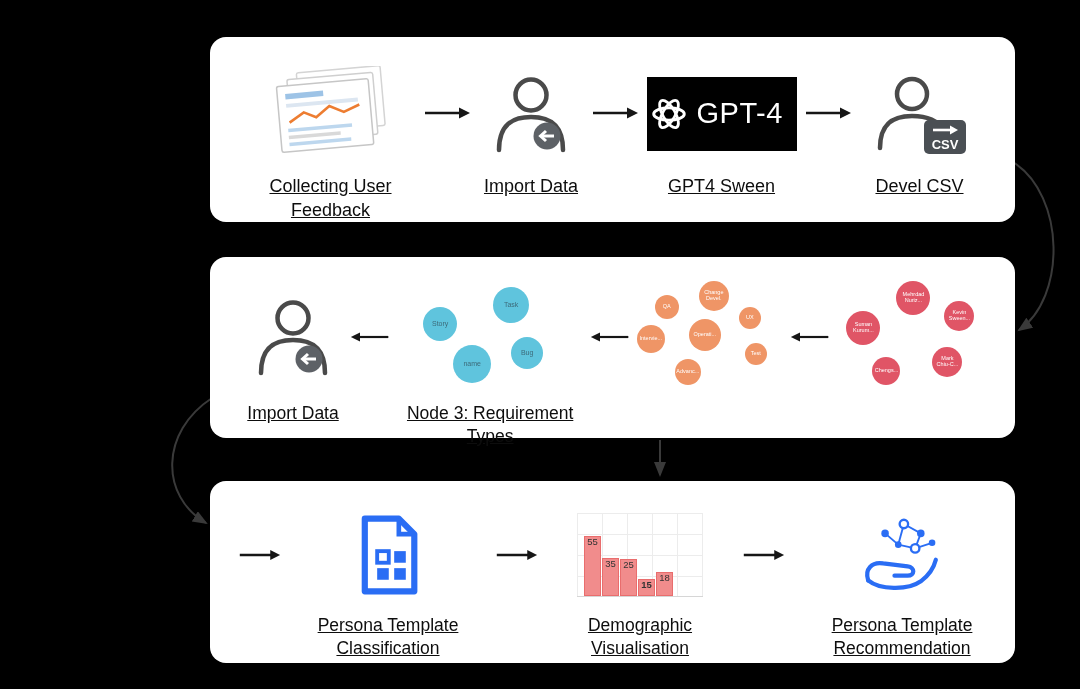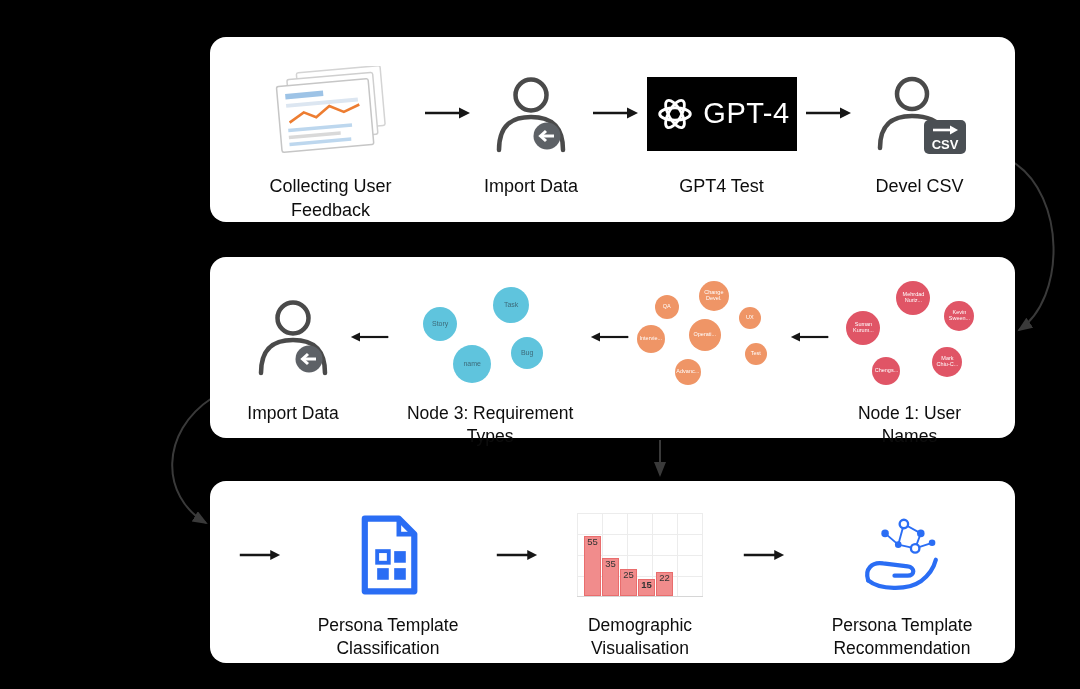--- a/index.html
+++ b/index.html
@@ -13,32 +13,32 @@
   .panel-top { top:37px;  height:185px; }
   .panel-mid { top:257px; height:181px; }
   .panel-bot { top:481px; height:182px; }
 
   .step { display:flex; flex-direction:column; align-items:center; flex:0 0 auto; }
   .icon-box { display:flex; align-items:center; justify-content:center; }
   .panel-top .icon-box { height:105px; }
   .panel-mid .icon-box { height:112px; }
   .panel-bot .icon-box { height:100px; }
 
-  .label { font-size:17.5px; color:#0d0d0d; text-align:center; line-height:1.32; margin-top:9px; }
+  .label { font-size:17.5px; color:#0d0d0d; text-align:center; line-height:1.32; margin-top:9px;text-decoration:underline; }
   .panel-top .label { font-size:18px; }
 
   .harrow { flex:0 0 auto; }
   .panel-top .harrow { margin-top:45px; }
   .panel-mid .harrow { margin-top:49px; }
   .panel-bot .harrow { margin-top:43px; }
   .harrow line { stroke:#161616; stroke-width:2.6; }
   .harrow polygon { fill:#161616; }
 
   
-  .gpt-logo { width:150px; height:74px; background:#000; display:flex; align-items:center; justify-content:center; gap:6px; }
+  .gpt-logo { width:150px; height:74px; background:#000; display:flex; align-items:center; justify-content:flex-start; gap:6px; }
   .gpt-text { color:#fff; font-size:29px; letter-spacing:0.5px; }
 
   
   .cluster { position:relative; width:150px; height:112px; }
   .bubble { position:absolute; border-radius:50%; display:flex; align-items:center; justify-content:center;
             text-align:center; overflow:hidden; line-height:1.05; padding:2px; }
   .node3 .bubble { background:#5fc4dd; color:#3d6b7a; font-size:7px; }
   .node2 .bubble { background:#ef9566; color:#fff; font-size:5.5px; }
   .node1 .bubble { background:#e05566; color:#fff; font-size:5.5px; }
 
@@ -60,21 +60,21 @@
   .n1-2 { left:12px;  top:30px; width:34px; height:34px; }
   .n1-3 { left:98px;  top:66px; width:30px; height:30px; }
   .n1-4 { left:38px;  top:76px; width:28px; height:28px; }
 
   
   .chart { width:126px; height:84px; position:relative; display:flex; align-items:flex-end; gap:1px; padding:0 7px;
            background-image: linear-gradient(to right,#ececec 1px,transparent 1px),
                              linear-gradient(to bottom,#ececec 1px,transparent 1px);
            background-size:25px 21px; border-bottom:1px solid #d6d6d6; }
   .bar { width:17px; background:#f18c8c; border:1px solid #e96d6d; position:relative; }
-  .bar-0 { height:60px; } .bar-1 { height:38px; } .bar-2 { height:27px; } .bar-3 { height:17px;font-weight:bold; } .bar-4 { height:24px; }
+  .bar-0 { height:60px; } .bar-1 { height:38px; } .bar-2 { height:37px; } .bar-3 { height:17px;font-weight:bold; } .bar-4 { height:24px; }
   .bar-val { position:absolute; top:0; left:50%; transform:translate(-50%,-1px); font-size:9.5px; color:#333; white-space:nowrap; }
 </style>
 </head>
 <body>
 
 <div class="stage">
 
   <svg class="connectors" width="1080" height="689">
     <defs>
       <marker id="ah" markerWidth="9" markerHeight="8" refX="6.5" refY="3" orient="auto">
@@ -141,21 +141,21 @@
           <svg width="44" height="44" viewBox="0 0 46 46">
             <g stroke="#fff" stroke-width="3" fill="none">
               <ellipse cx="23" cy="23" rx="16" ry="6.5"></ellipse>
               <ellipse cx="23" cy="23" rx="16" ry="6.5" transform="rotate(60 23 23)"></ellipse>
               <ellipse cx="23" cy="23" rx="16" ry="6.5" transform="rotate(120 23 23)"></ellipse>
             </g>
           </svg>
           <span class="gpt-text">GPT-4</span>
         </div>
       </div>
-      <div class="label">GPT4 Test</div>
+      <div class="label">GPT4 Sween</div>
     </div>
 
     <svg class="harrow" width="48" height="14" viewBox="0 0 48 14">
       <line x1="2" y1="7" x2="37" y2="7"></line>
         <polygon points="36,1.5 47,7 36,12.5"></polygon>
     </svg>
 
     <div class="step" style="width:135px">
       <div class="icon-box">
         <svg width="96" height="88" viewBox="0 0 96 88">
@@ -237,24 +237,20 @@
     <div class="step" style="width:155px">
       <div class="icon-box">
         <div class="cluster node1">
           <div class="bubble n1-0">Mehrdad Nuriz...</div>
           <div class="bubble n1-1">Kevin Sween...</div>
           <div class="bubble n1-2">Suman Kurum...</div>
           <div class="bubble n1-3">Mark Chiu-C...</div>
           <div class="bubble n1-4">Chengs...</div>
         </div>
       </div>
-      <div class="label">
-        <span>Node 1: User</span><br>
-        <span>Names</span>
-      </div>
     </div>
   </section>
 
   <section class="panel panel-bot">
 
 
     <svg class="harrow" width="43" height="14" viewBox="0 0 48 14">
       <line x1="2" y1="7" x2="37" y2="7"></line>
         <polygon points="36,1.5 47,7 36,12.5"></polygon>
     </svg>
@@ -290,21 +286,21 @@
           <div class="bar bar-1">
               <span class="bar-val">35</span>
             </div>
           <div class="bar bar-2">
               <span class="bar-val">25</span>
             </div>
           <div class="bar bar-3">
               <span class="bar-val">15</span>
             </div>
           <div class="bar bar-4">
-              <span class="bar-val">22</span>
+              <span class="bar-val">18</span>
             </div>
         </div>
       </div>
       <div class="label">
         <span>Demographic</span><br>
         <span>Visualisation</span>
       </div>
     </div>
 
     <svg class="harrow" width="43" height="14" viewBox="0 0 48 14">

